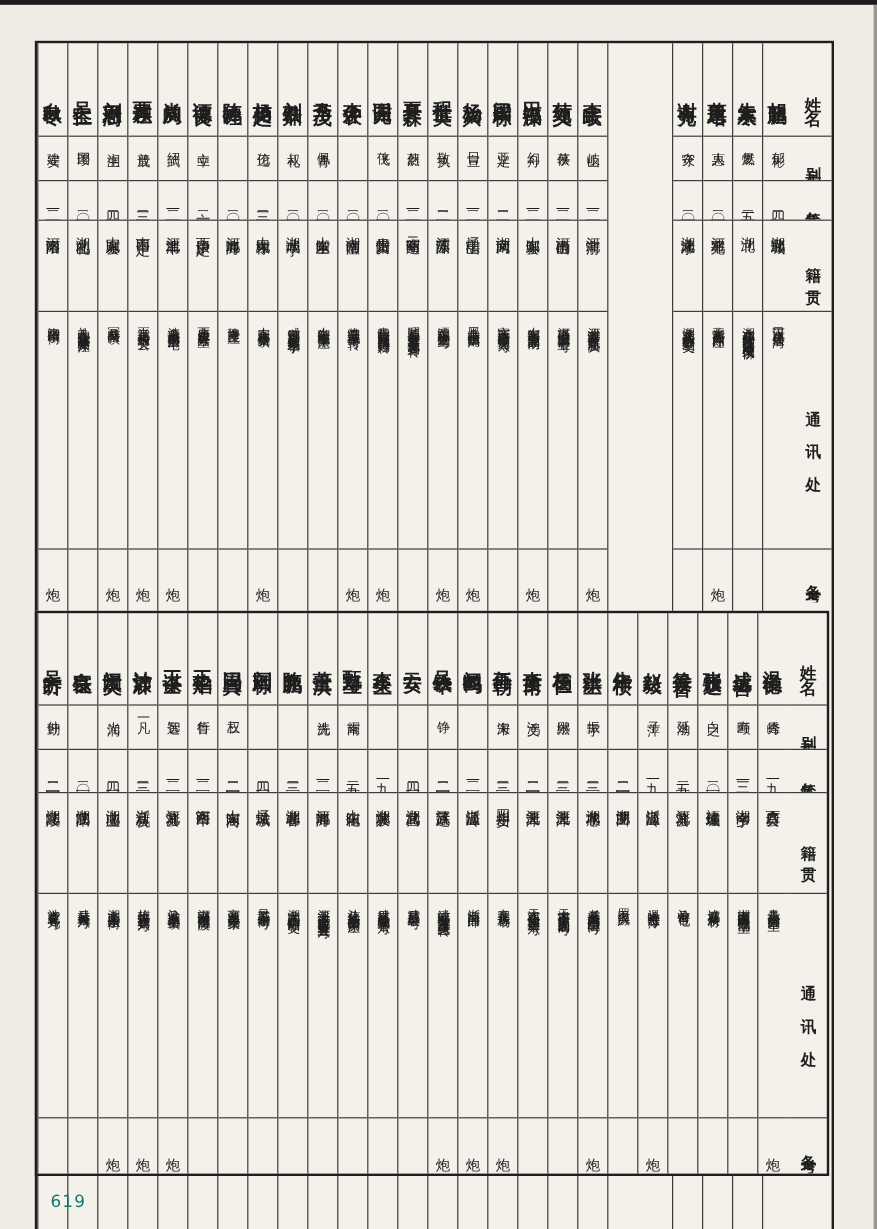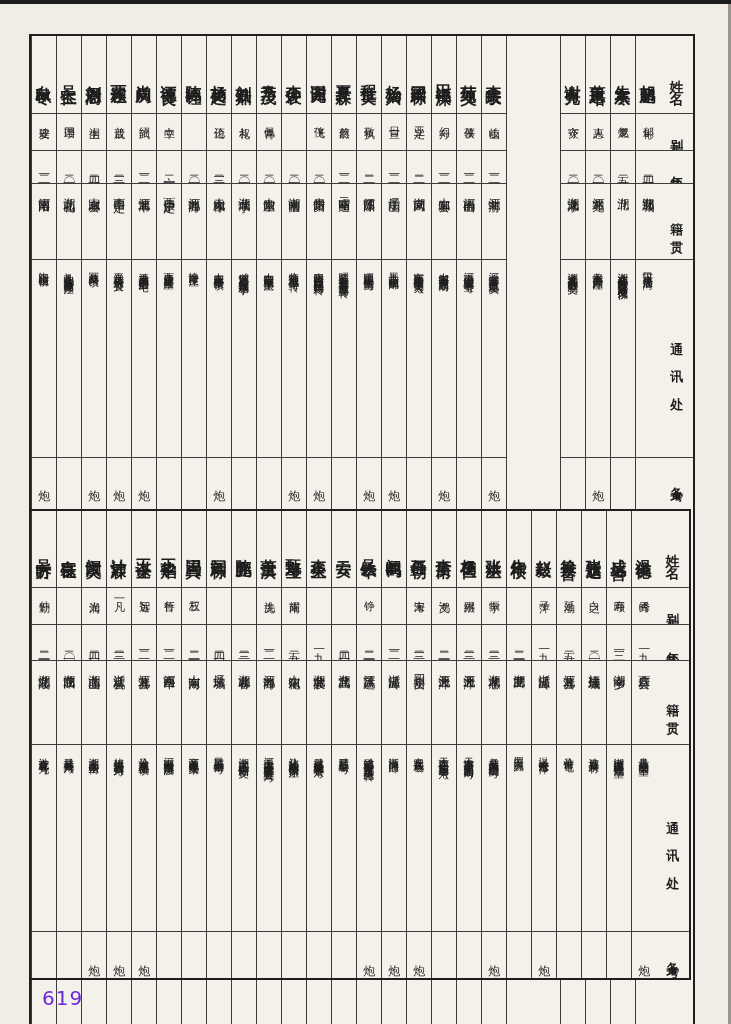--- a/index.html
+++ b/index.html
@@ -72,21 +72,21 @@
   .header-col .r-remark{font-size:13px;letter-spacing:3px;}
 
   .unit-col .cell{
     height:100%;
     font-size:17px;font-weight:bold;
     letter-spacing:40px;text-indent:40px;
     border-bottom:none;
   }
   .page-number{
     position:absolute;left:42px;bottom:18px;
-    font-size:20px;color:#6d28d9;letter-spacing:1px;
+    font-size:14px;color:#0f766e;letter-spacing:1px;
   }
 </style>
 </head>
 <body>
 
 <div class="page">
 
   <div class="roster t-top">
     <div class="col header-col">
       <div class="cell r-name">姓名</div>

